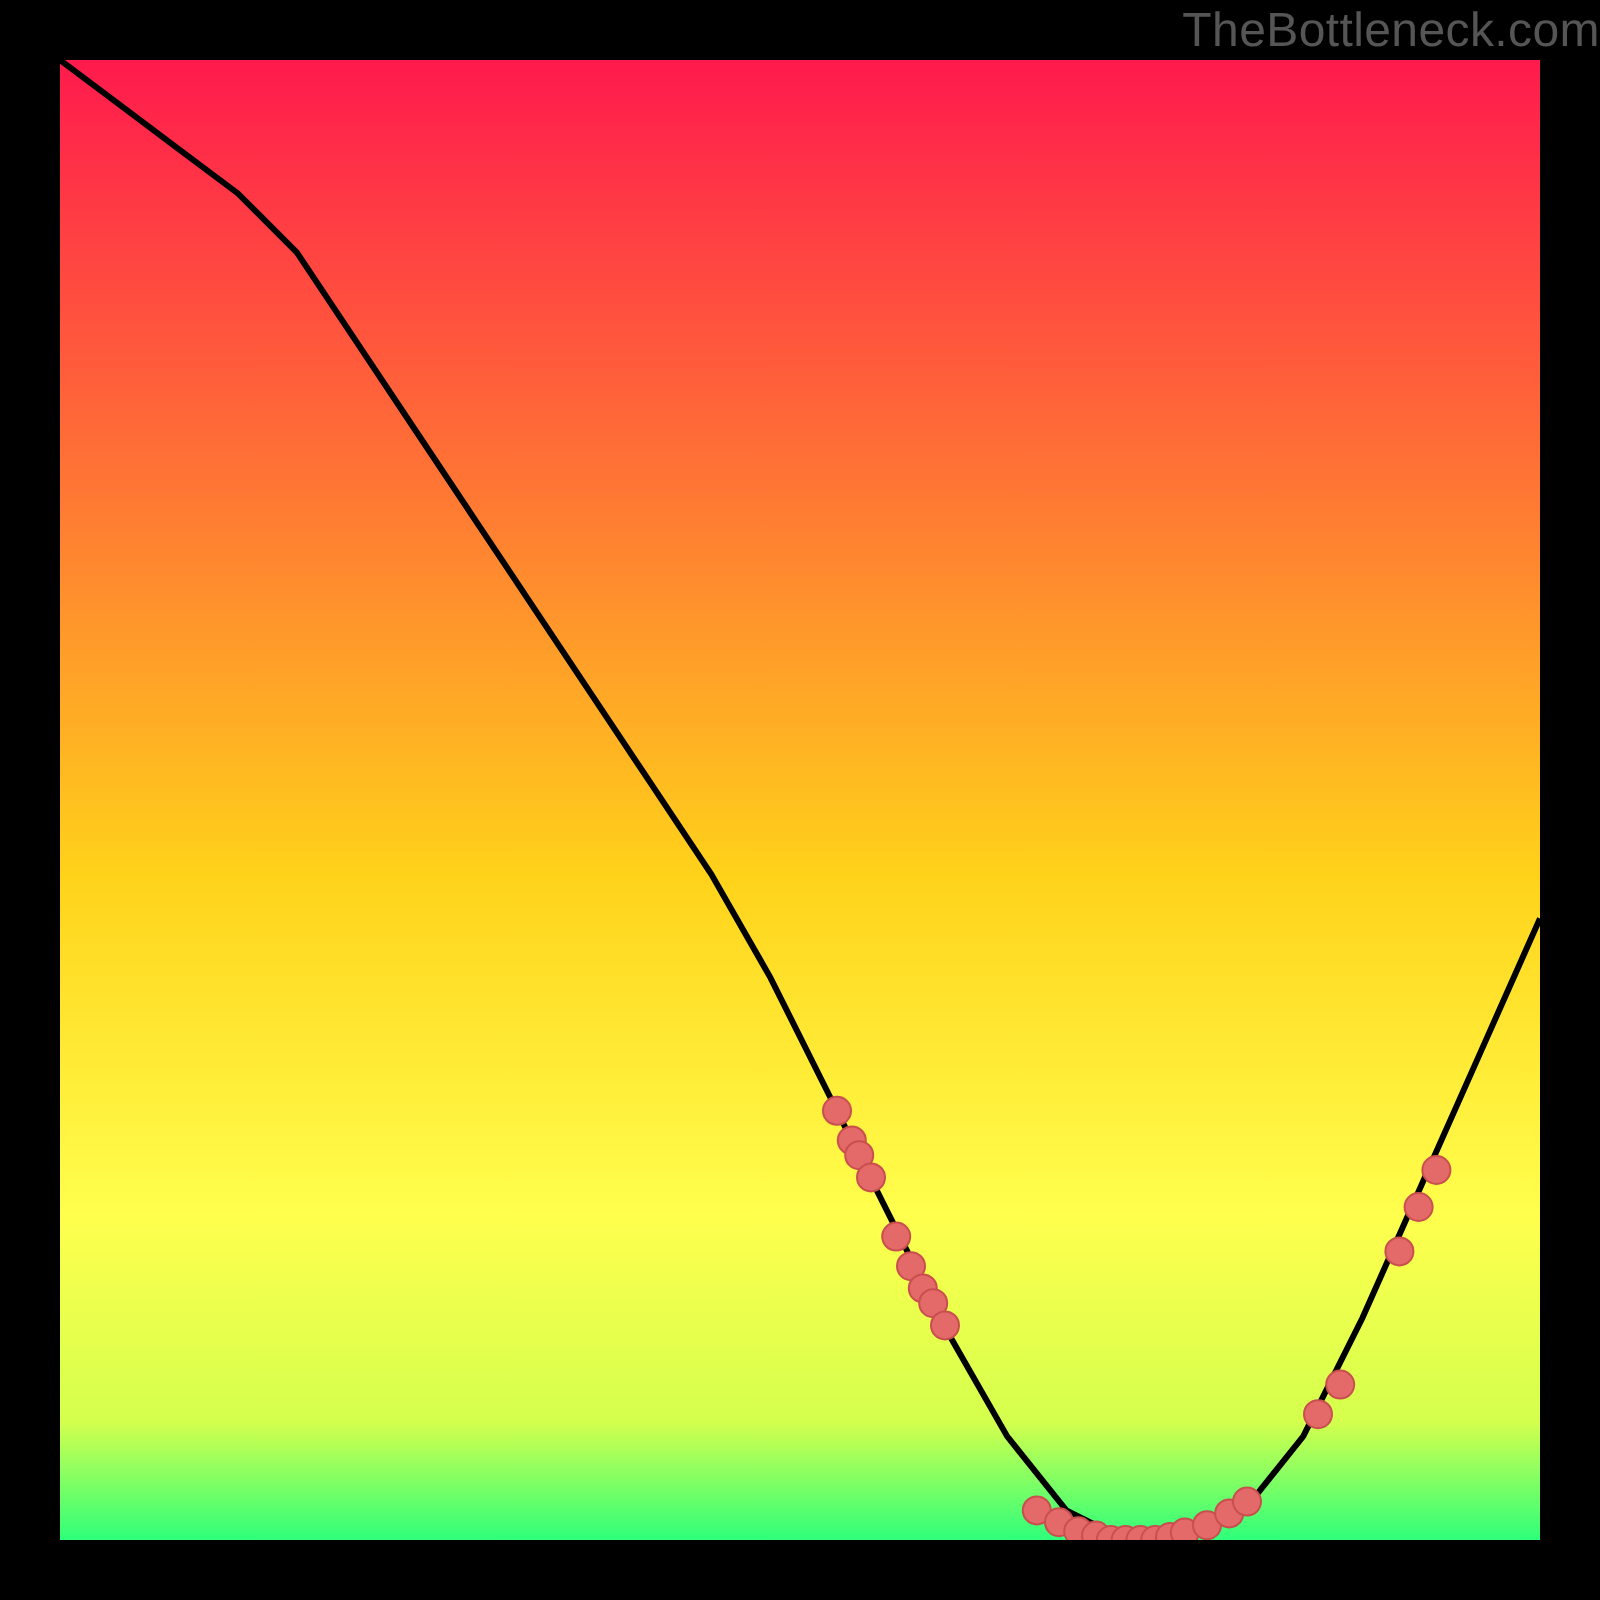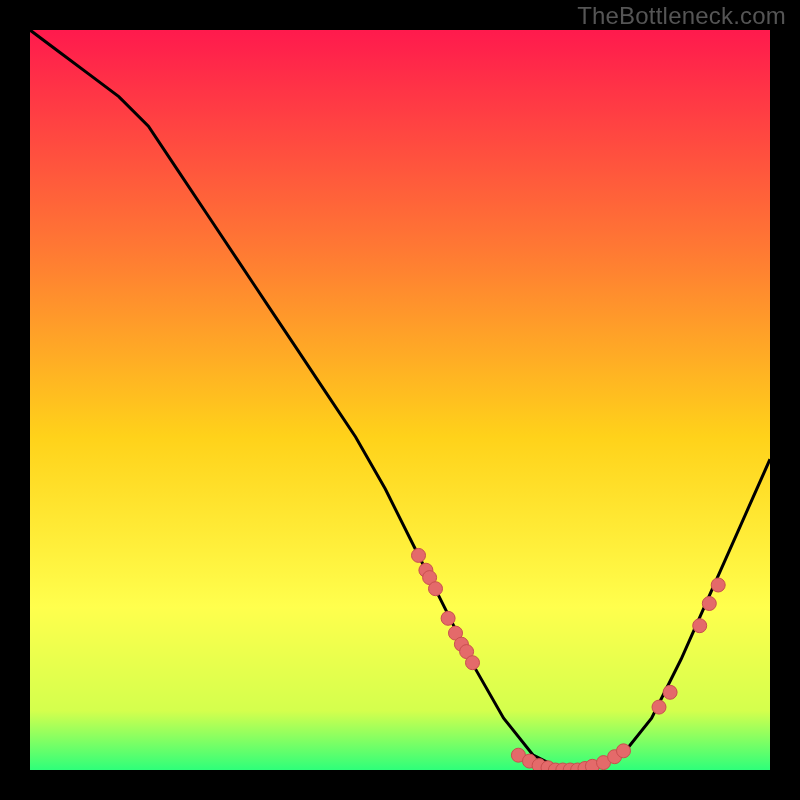--- a/index.html
+++ b/index.html
@@ -13,21 +13,21 @@
   }
   .frame {
     position: relative;
     width: 800px;
     height: 800px;
     background: #000;
   }
   .watermark {
     position: absolute;
     top: 2px;
-    right: 14px;
+    right: 0;
     color: #555;
     font-size: 24px;
     font-weight: 500;
     letter-spacing: 0.2px;
     user-select: none;
     z-index: 5;
   }
   .plot {
     position: absolute;
     left: 30px;

